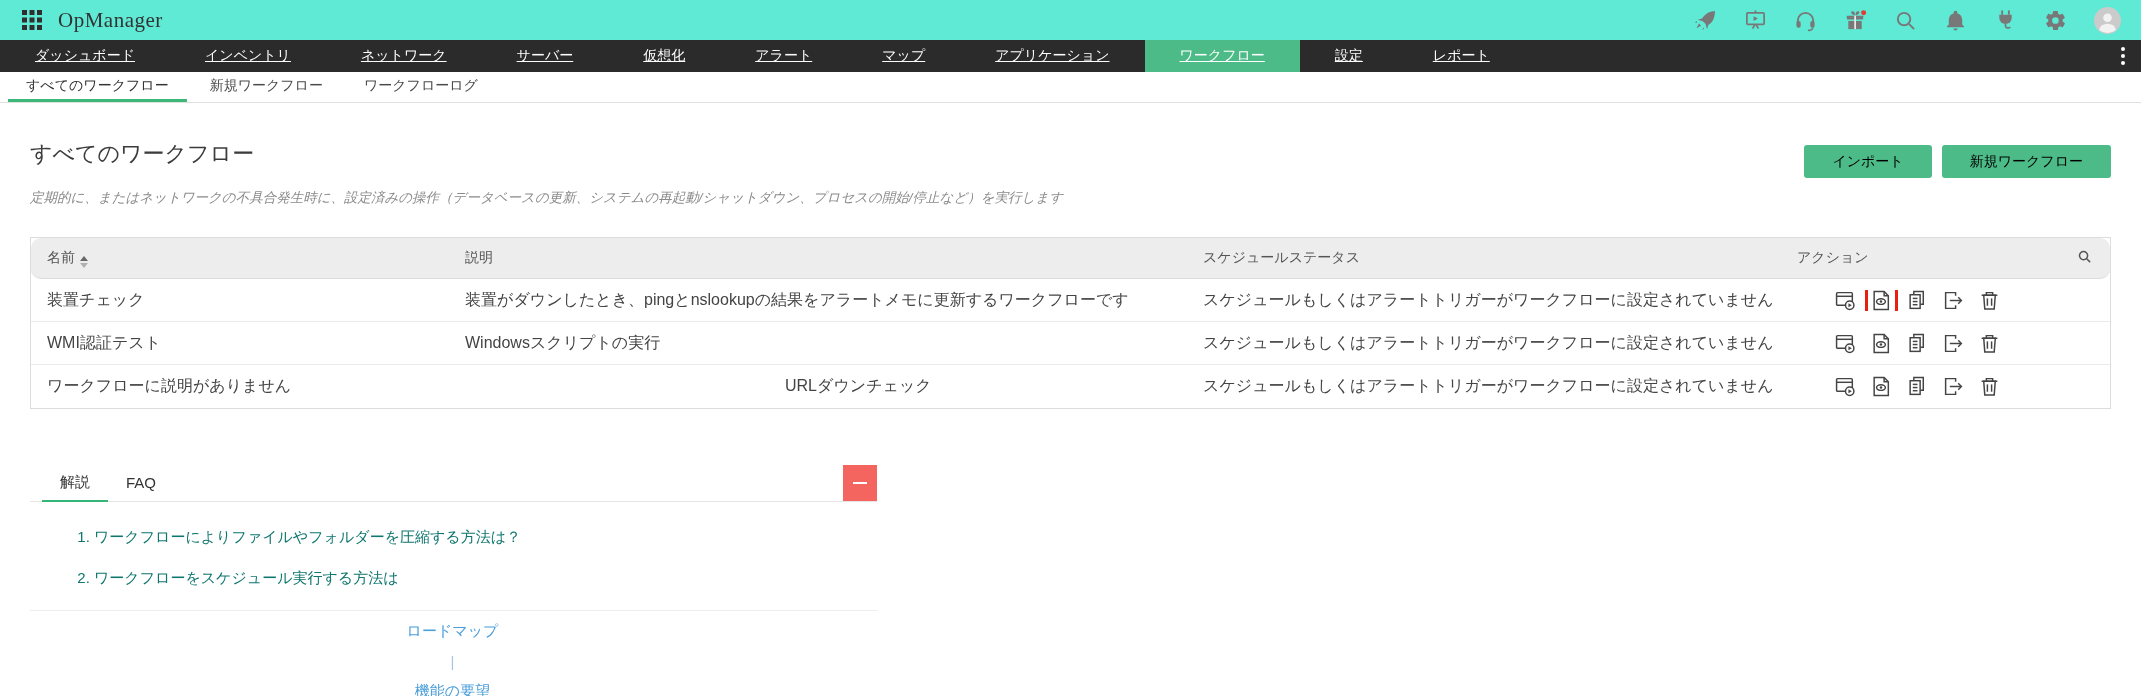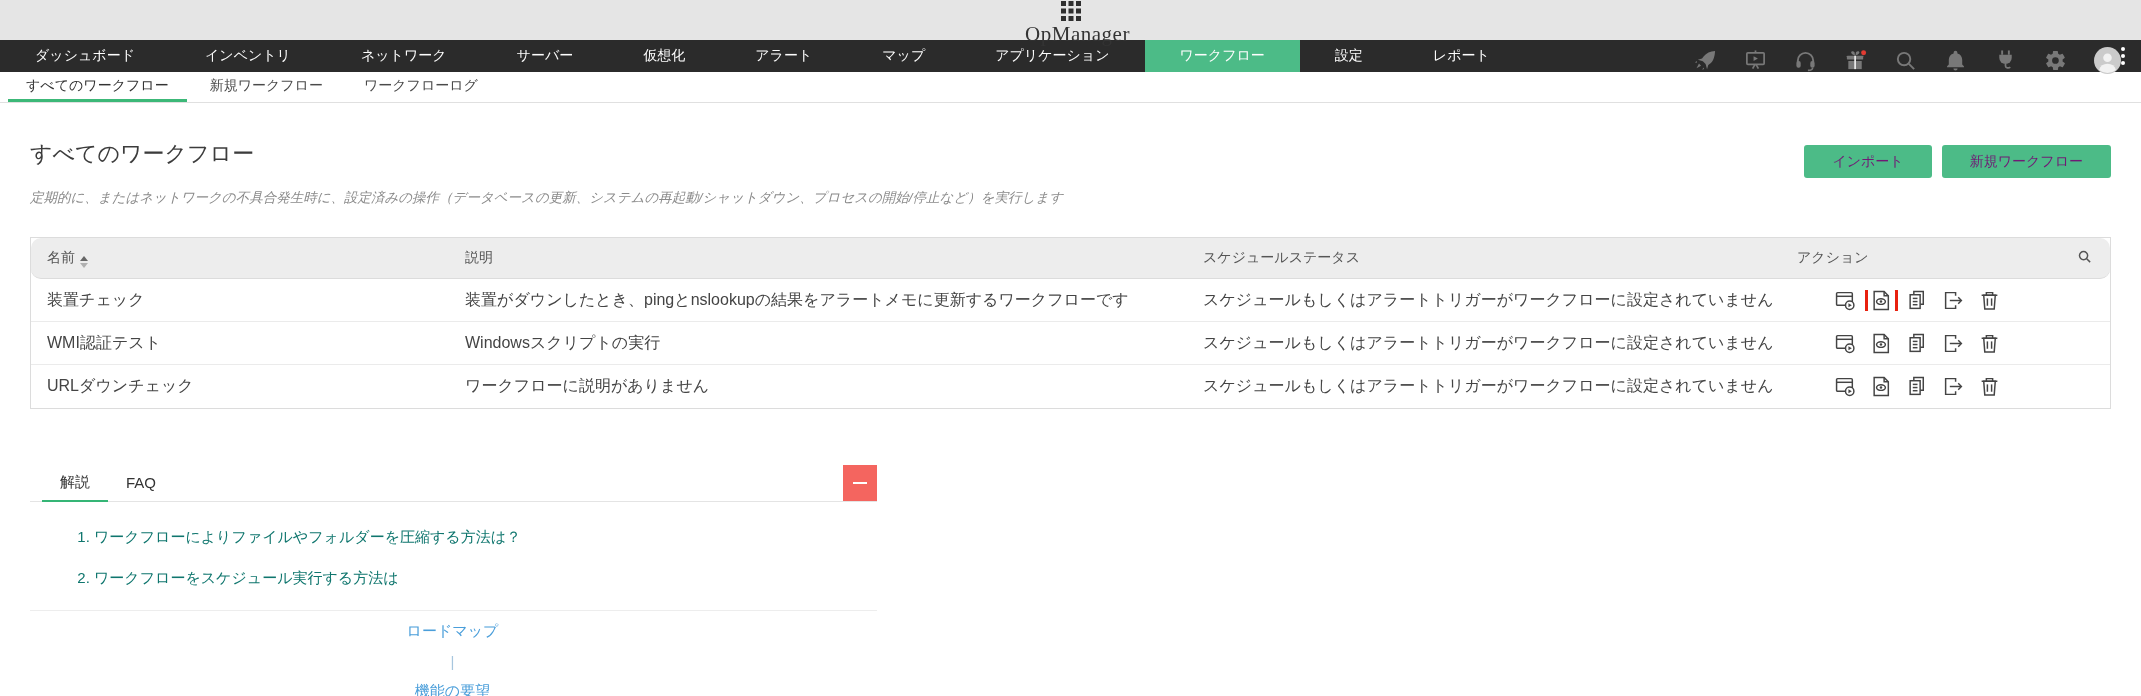--- a/index.html
+++ b/index.html
@@ -1,43 +1,43 @@
 <!DOCTYPE html>
 <html><head>
 <meta charset="utf-8">
 <style>
   * { box-sizing: border-box; margin: 0; padding: 0; }
   html,body { width:2141px; height:696px; background:#fff; overflow:hidden;
     font-family:"Liberation Sans","DejaVu Sans",sans-serif; }
 
   
-  .topbar { height:40px; background:#e5e5e5; display:flex; align-items:center; padding:0 20px;flex-direction:column; }
+  .topbar { height:40px; background:#5eead4; display:flex; align-items:center; padding:0 20px; }
   .grid-btn { width:24px; height:24px; display:flex; align-items:center; justify-content:center; cursor:pointer; }
   .app-title { margin-left:14px; font-family:"Liberation Serif","DejaVu Serif",serif; font-size:21px; color:#333; letter-spacing:.5px; }
   .topbar-icons { margin-left:auto; display:flex; align-items:center; gap:27px; }
   .tico { display:inline-flex; cursor:pointer; position:relative; }
 
   
   .mainnav { height:32px; background:#2b2b2b; display:flex; align-items:stretch; }
-  .nav-item { display:flex; align-items:center; padding:0 35px; color:#fdfdfd; font-size:14px; cursor:pointer; white-space:nowrap; }
+  .nav-item { display:flex; align-items:center; padding:0 35px; color:#fdfdfd; font-size:14px; cursor:pointer; white-space:nowrap;text-decoration:underline; }
   .nav-item.active { background:#4cbb87; }
   .kebab { margin-left:auto; display:flex; flex-direction:column; justify-content:center; gap:3px; padding:0 16px; cursor:pointer; }
   .kebab i { width:4px; height:4px; border-radius:50%; background:#fff; }
 
   
   .subtabs { height:31px; background:#fff; border-bottom:1px solid #e0e0e0; display:flex; padding-left:8px; }
   .subtab { display:flex; align-items:center; padding:0 18px; margin-right:5px; font-size:14px; color:#4a4a4a; cursor:pointer; border-bottom:3px solid transparent; }
   .subtab.active { border-bottom-color:#3cb878; color:#333; }
 
   
   .page-head { position:relative; padding:36px 30px 0; }
   .page-title { font-size:22px; font-weight:400; color:#3c3c3c; }
   .page-desc { margin-top:20px; font-size:13.5px; color:#8a8a8a;font-style:italic; }
   .page-actions { position:absolute; right:30px; top:42px; display:flex; gap:10px; }
-  .btn-green { height:33px; padding:0 28px; background:#4cbb87; color:#701a75; font-size:14px; border:none; border-radius:3px; cursor:pointer; font-family:inherit; }
+  .btn-green { height:33px; padding:0 28px; background:#4cbb87; color:#000000; font-size:14px; border:none; border-radius:3px; cursor:pointer; font-family:inherit; }
 
   
   .wf-table { margin:30px 30px 0; border:1px solid #dcdcdc; }
   .trow { display:flex; align-items:center; }
   .thead { height:41px; background:#ededed; color:#555; font-size:14px; border-bottom:1px solid #dcdcdc;border-radius:10px; }
   .tbody-row { height:43px; background:#fff; font-size:16px; color:#444; border-bottom:1px solid #ebebeb; }
   .tbody-row:last-child { border-bottom:none; }
   .cell { padding-left:16px; white-space:nowrap; overflow:hidden; }
   .cell-name { width:418px; }
   .cell-desc { width:738px; }
@@ -311,22 +311,22 @@
             <path d="M4.5 5l1 13h9l1-13z"></path>
             <line x1="8" y1="8" x2="8" y2="15"></line>
             <line x1="12" y1="8" x2="12" y2="15"></line>
           </svg>
         </span>
     </div>
     <div class="cell cell-search"></div>
   </div>
 
   <div class="trow tbody-row">
+    <div class="cell cell-desc">ワークフローに説明がありません</div>
     <div class="cell cell-name">URLダウンチェック</div>
-    <div class="cell cell-desc">ワークフローに説明がありません</div>
     <div class="cell cell-sched">スケジュールもしくはアラートトリガーがワークフローに設定されていません</div>
     <div class="cell cell-actions">
       <span class="aicon">
           <svg width="21" height="21" viewBox="0 0 20 20" fill="none" stroke="#444" stroke-width="1.4">
             <rect x="1.5" y="2.5" width="15" height="12" rx="1"></rect>
             <line x1="1.5" y1="6" x2="16.5" y2="6"></line>
             <circle cx="14" cy="14.5" r="4" fill="#fff"></circle>
             <path d="M12.8 12.6l3.2 1.9-3.2 1.9z" fill="#444" stroke="none"></path>
           </svg>
         </span>

